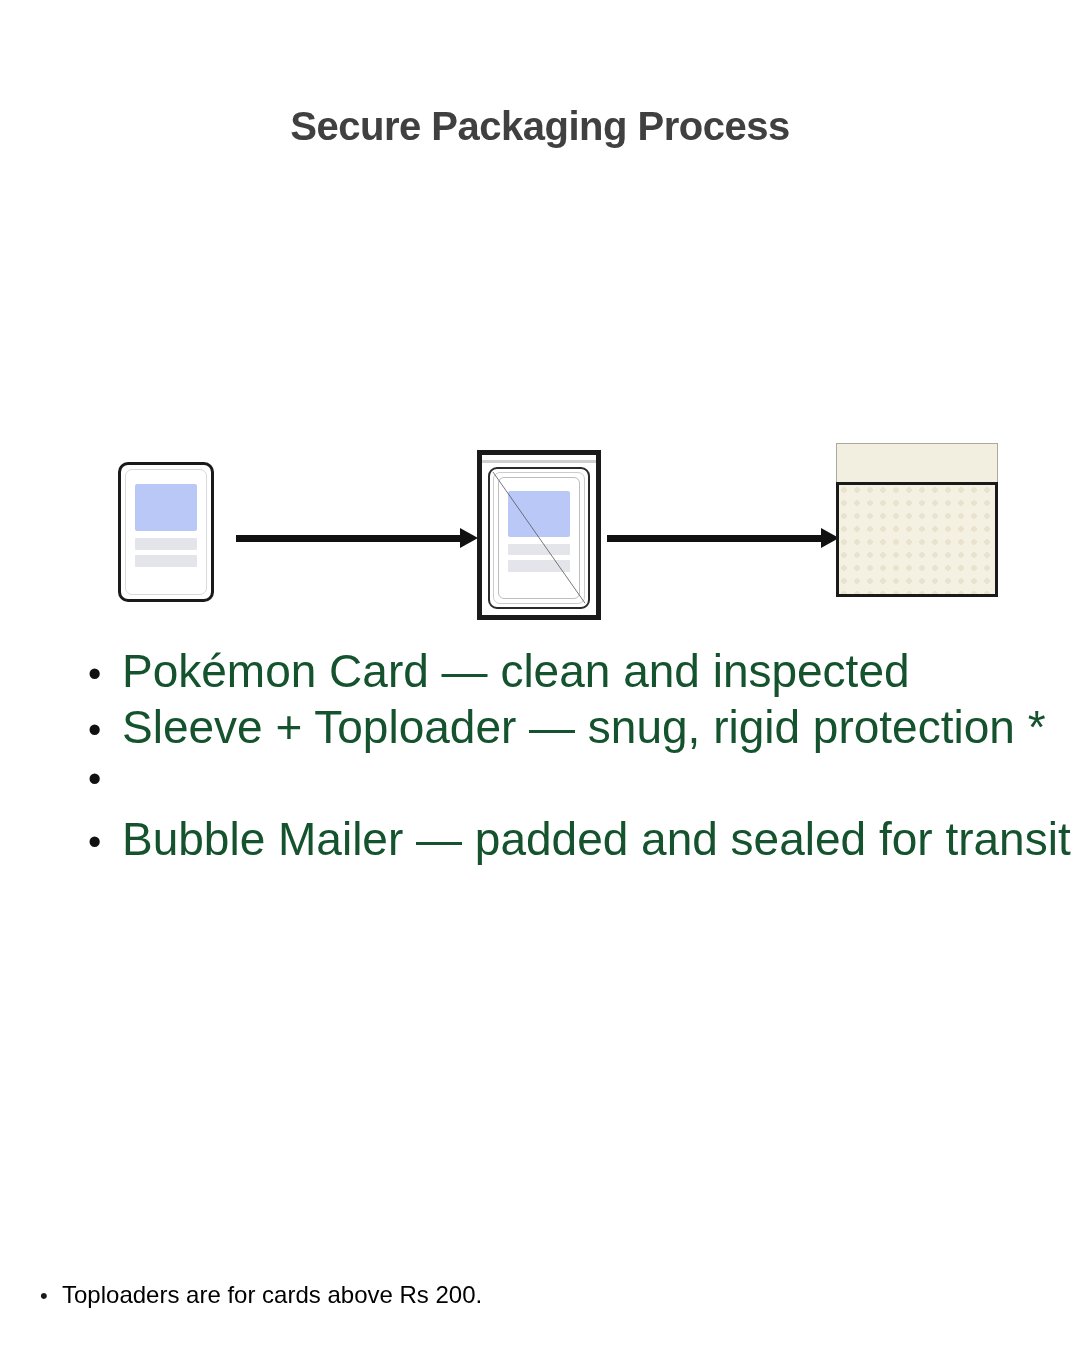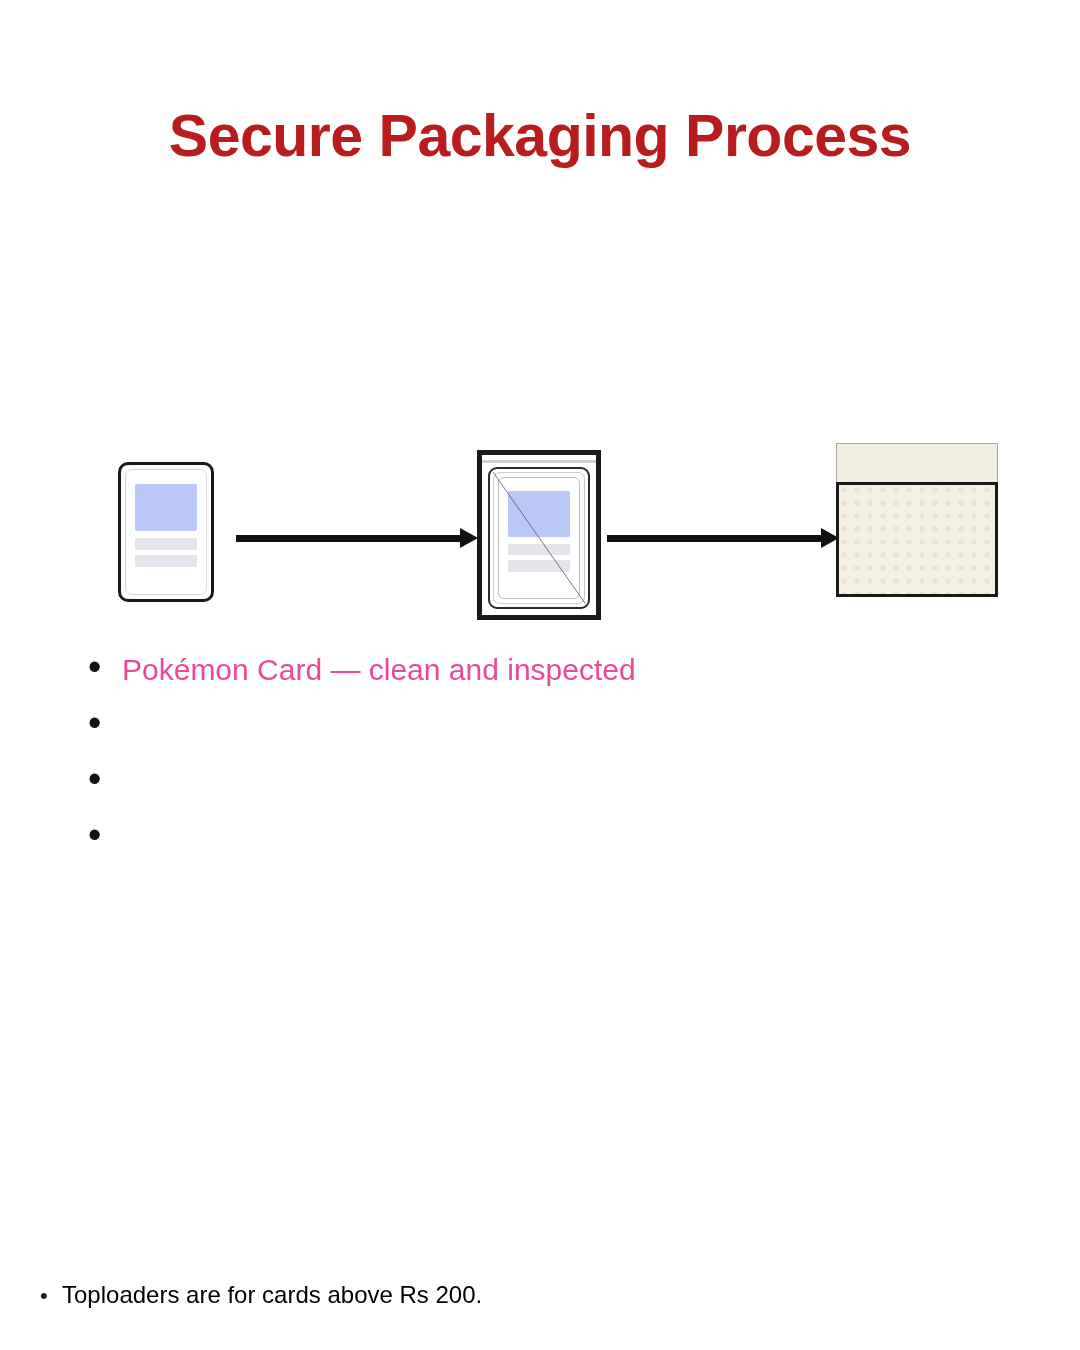--- a/index.html
+++ b/index.html
@@ -16,24 +16,24 @@
     position: relative;
   }
 
   
   .slide-title {
     position: absolute;
     left: 0;
     top: 104px;
     width: 1080px;
     text-align: center;
-    font-size: 59px;
+    font-size: 40px;
     font-weight: bold;
     letter-spacing: -0.5px;
-    color: #b91c1c;
+    color: #404040;
     line-height: 1.1;
   }
 
   
   .diagram {
     position: absolute;
     left: 0;
     top: 420px;
     width: 1080px;
     height: 220px;
@@ -229,23 +229,23 @@
     height: 56px;
   }
   .bullet-dot {
     width: 34px;
     flex: 0 0 34px;
     font-size: 38px;
     line-height: 1;
     color: #111111;
   }
   .bullet-text {
-    font-size: 30px;
+    font-size: 46px;
     line-height: 1;
-    color: #ec4899;
+    color: #14532d;
     white-space: nowrap;
   }
 
   
   .footnote {
     position: absolute;
     left: 40px;
     top: 1283px;
     display: flex;
     align-items: baseline;
@@ -318,28 +318,30 @@
 
 <div class="bullet-list">
 
   <div class="bullet-row">
     <span class="bullet-dot">•</span>
     <span class="bullet-text">Pokémon Card — clean and inspected</span>
   </div>
 
   <div class="bullet-row">
     <span class="bullet-dot">•</span>
+    <span class="bullet-text">Sleeve + Toploader — snug, rigid protection *</span>
   </div>
 
   <div class="bullet-row">
     <span class="bullet-dot">•</span>
   </div>
 
   <div class="bullet-row">
     <span class="bullet-dot">•</span>
+    <span class="bullet-text">Bubble Mailer — padded and sealed for transit</span>
   </div>
 
 </div>
 
 <div class="footnote">
   <span class="footnote-dot">•</span>
   <span class="footnote-text">Toploaders are for cards above Rs 200.</span>
 </div>
 
 </body></html>

